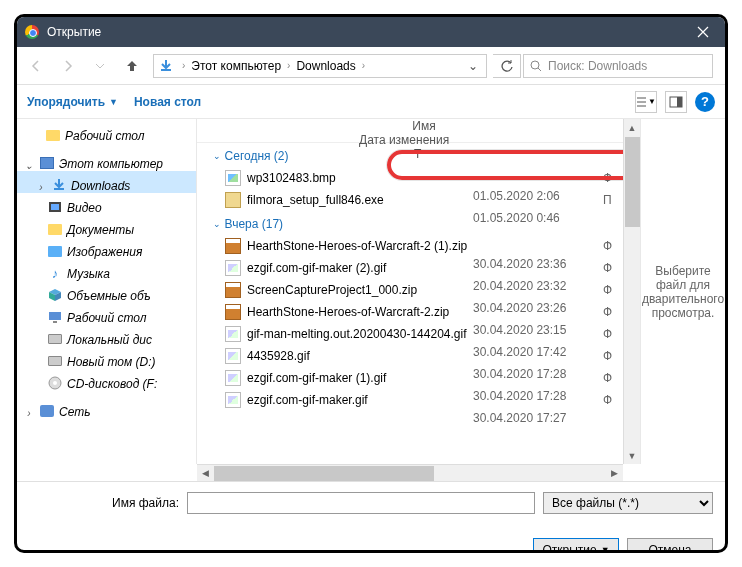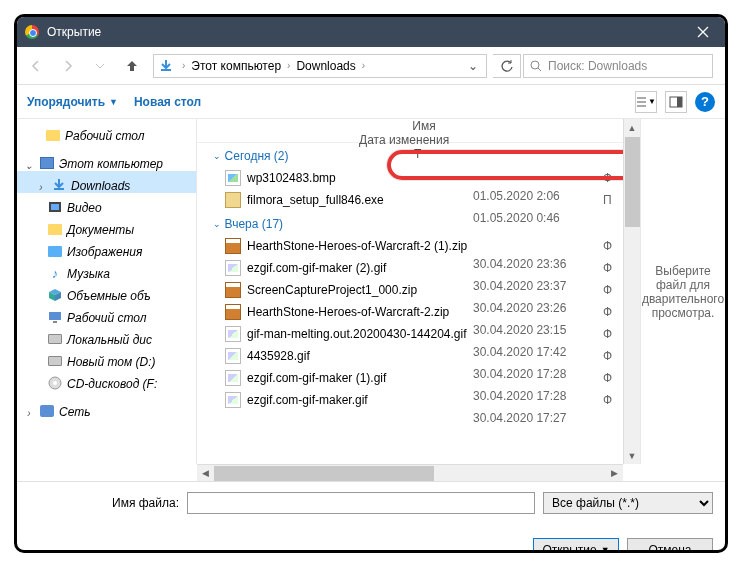--- a/index.html
+++ b/index.html
@@ -298,21 +298,21 @@
               <span>HearthStone-Heroes-of-Warcraft-2 (1).zip</span>
             </div>
             <div class="fdate">30.04.2020 23:36</div>
             <div class="ftype">Ф</div>
           </div>
           <div class="file-row">
             <div class="fname">
               <span class="file-ico gif"></span>
               <span>ezgif.com-gif-maker (2).gif</span>
             </div>
-            <div class="fdate">30.04.2020 23:37</div>
+            <div class="fdate">20.04.2020 23:32</div>
             <div class="ftype">Ф</div>
           </div>
           <div class="file-row">
             <div class="fname">
               <span class="file-ico zip"></span>
               <span>ScreenCaptureProject1_000.zip</span>
             </div>
             <div class="fdate">30.04.2020 23:26</div>
             <div class="ftype">Ф</div>
           </div>

